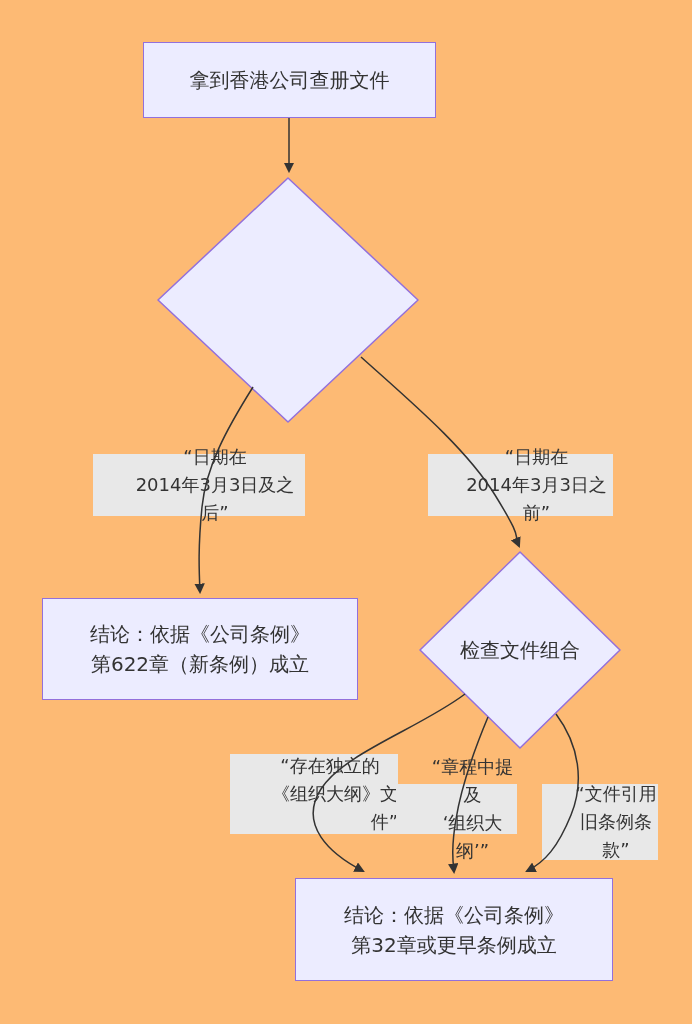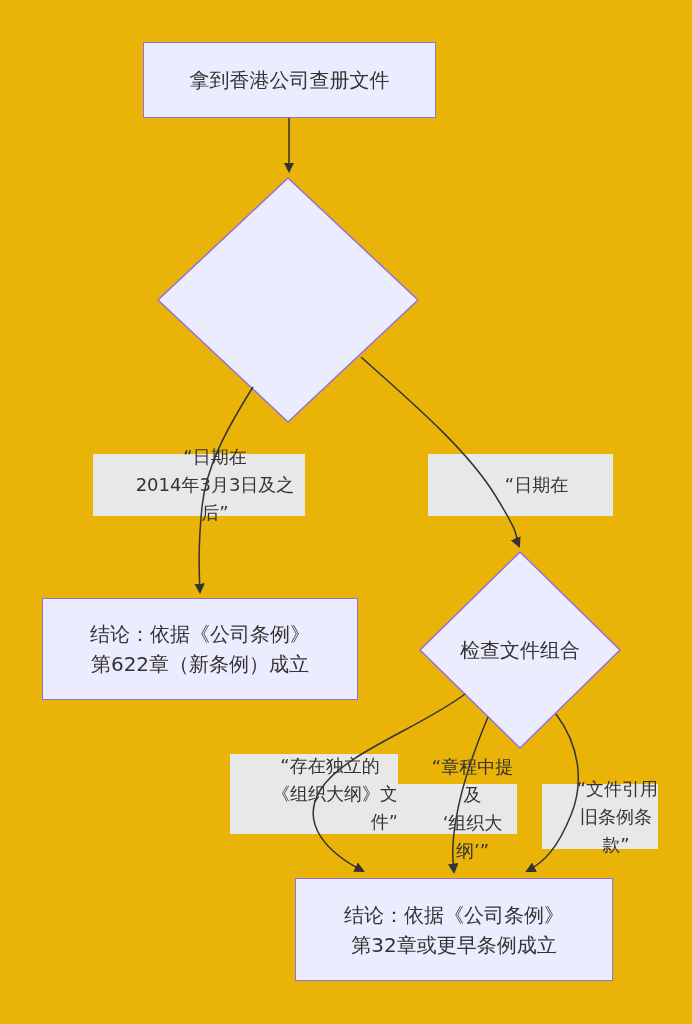--- a/index.html
+++ b/index.html
@@ -5,21 +5,21 @@
   html, body {
     margin: 0;
     padding: 0;
     background: #ffffff;
     font-family: "DejaVu Sans", "Liberation Sans", sans-serif;
   }
   #canvas {
     position: relative;
     width: 692px;
     height: 1024px;
-    background: #eab308;
+    background: #fdba74;
     overflow: hidden;
   }
   svg.layer {
     position: absolute;
     left: 0; top: 0;
     width: 692px; height: 1024px;
   }
   #shape-layer { z-index: 1; }
   #edge-layer  { z-index: 3; pointer-events: none; }
   .html-layer { position: absolute; left: 0; top: 0; width: 692px; height: 1024px; z-index: 2; }
@@ -80,20 +80,21 @@
     </div>
 
 
     <div class="edge-label" style="left:93px; top:454px; width:212px; height:62px;">
       <span>“日期在</span>
       <span>2014年3月3日及之后”</span>
     </div>
 
     <div class="edge-label" style="left:428px; top:454px; width:185px; height:62px;">
       <span>“日期在</span>
+      <span>2014年3月3日之前”</span>
     </div>
 
     <div class="node-box" style="left:42px; top:598px; width:316px; height:102px;">
       <span>结论：依据《公司条例》</span>
       <span>第622章（新条例）成立</span>
     </div>
 
     <div class="diamond-text" style="left:420px; top:630px; width:200px; height:40px;">
       <span>检查文件组合</span>
     </div>
@@ -101,21 +102,21 @@
     <div class="edge-label" style="left:230px; top:754px; width:168px; height:80px;text-align:right;">
       <span>“存在独立的</span>
       <span>《组织大纲》文件”</span>
     </div>
 
     <div class="edge-label" style="left:396px; top:784px; width:121px; height:50px;">
       <span>“章程中提及</span>
       <span>‘组织大纲’”</span>
     </div>
 
-    <div class="edge-label" style="left:542px; top:784px; width:116px; height:65px;align-items:flex-end;">
+    <div class="edge-label" style="left:542px; top:784px; width:116px; height:76px;">
       <span>“文件引用</span>
       <span>旧条例条款”</span>
     </div>
 
     <div class="node-box" style="left:295px; top:878px; width:318px; height:103px;">
       <span>结论：依据《公司条例》</span>
       <span>第32章或更早条例成立</span>
     </div>
 
   </div>

